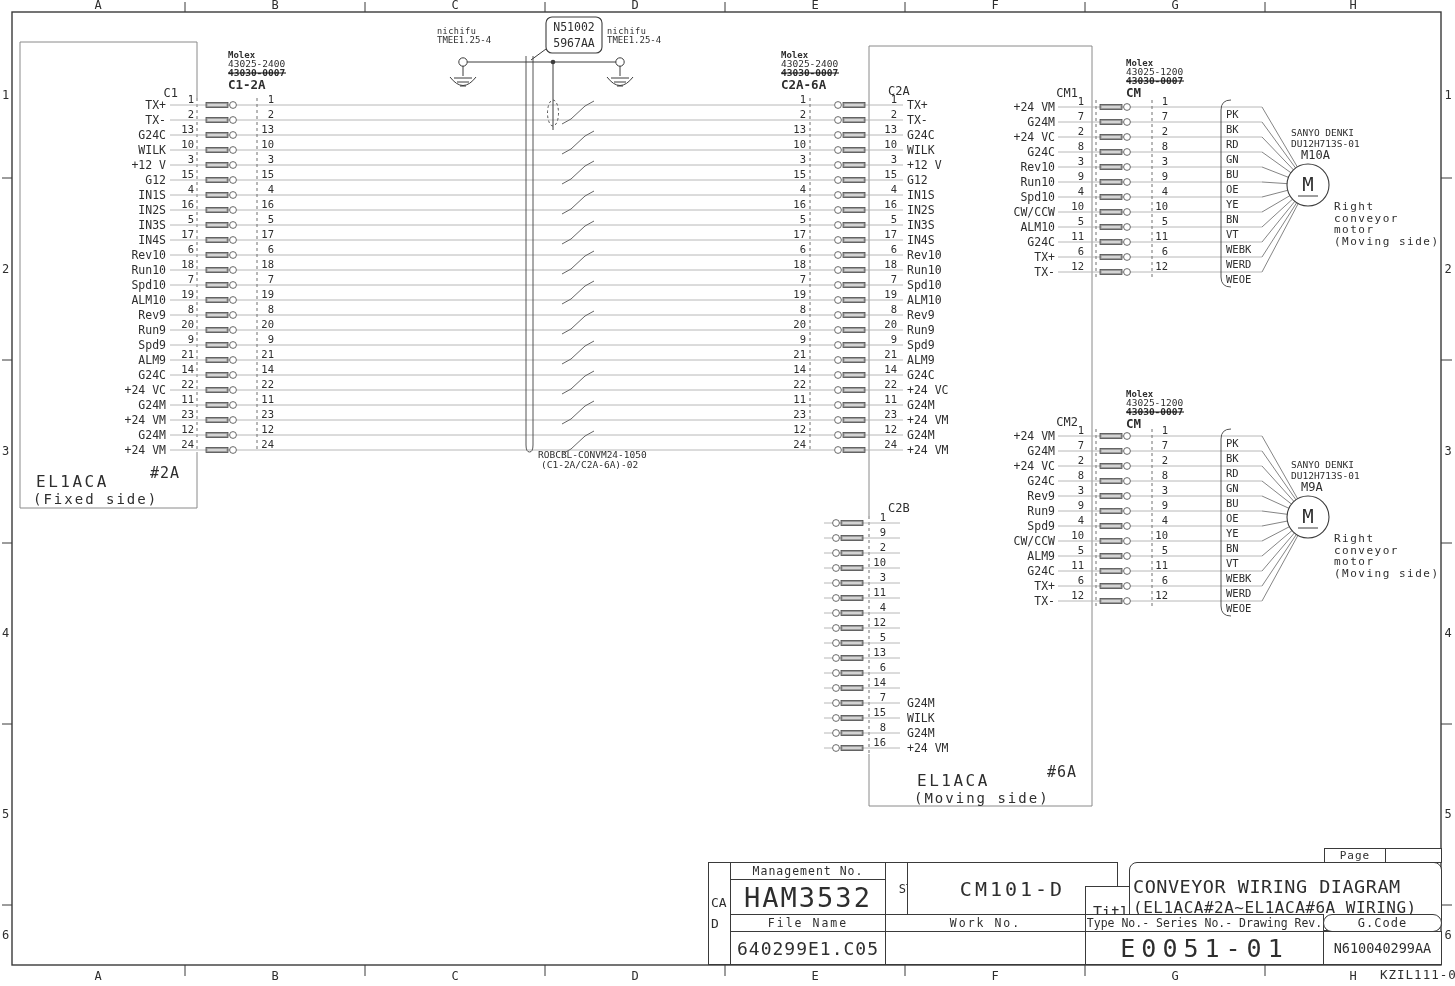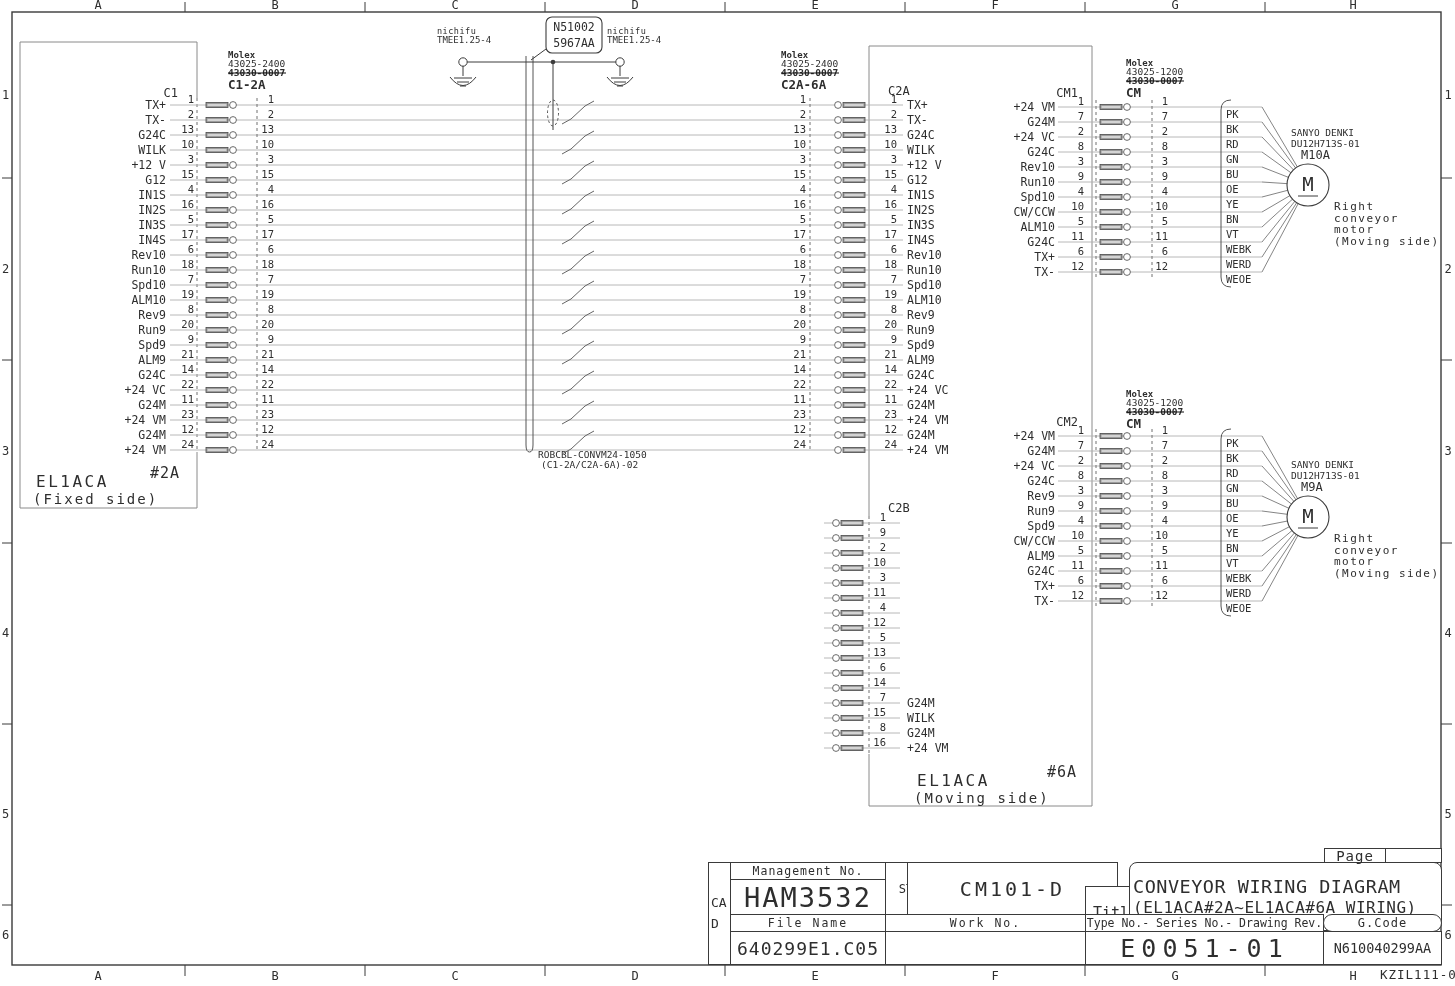--- a/index.html
+++ b/index.html
@@ -870,18 +870,18 @@
       <span style="font-size:18.5px;letter-spacing:0.5px;line-height:1.25;">CONVEYOR WIRING DIAGRAM</span>
       <span style="font-size:16px;letter-spacing:0.5px;line-height:1.2;">(EL1ACA#2A~EL1ACA#6A WIRING)</span>
     </div>
 
     <div class="tb-cell" style="left:1085px;top:914px;width:239px;height:18px;font-size:11.5px;">Type No.- Series No.- Drawing Rev.</div>
     <div class="tb-cell" style="left:1085px;top:931px;width:239px;height:34px;font-size:25px;letter-spacing:6px;">E0051-01</div>
 
     <div class="tb-cell" style="left:1323px;top:914px;width:119px;height:18px;font-size:12px;letter-spacing:1px;border-radius:9px;">G.Code</div>
     <div class="tb-cell" style="left:1323px;top:931px;width:119px;height:34px;font-size:13.5px;">N610040299AA</div>
 
-    <div class="tb-cell" style="left:1324px;top:848px;width:62px;height:15px;font-size:14px;letter-spacing:1px;">Page</div>
+    <div class="tb-cell" style="left:1324px;top:848px;width:62px;height:15px;font-size:11px;letter-spacing:1px;">Page</div>
     <div class="tb-cell" style="left:1385px;top:848px;width:57px;height:15px;"></div>
 
     <div class="tb-plain" style="left:1332px;top:967px;font-size:12.5px;letter-spacing:1px;">KZIL111-01C</div>
   </div>
 </div>
 
 </body></html>

